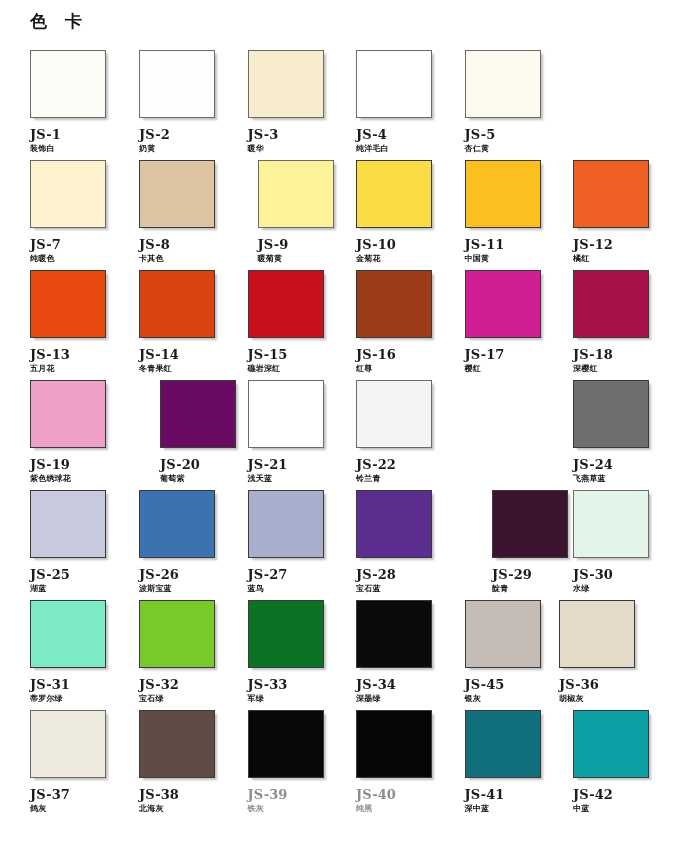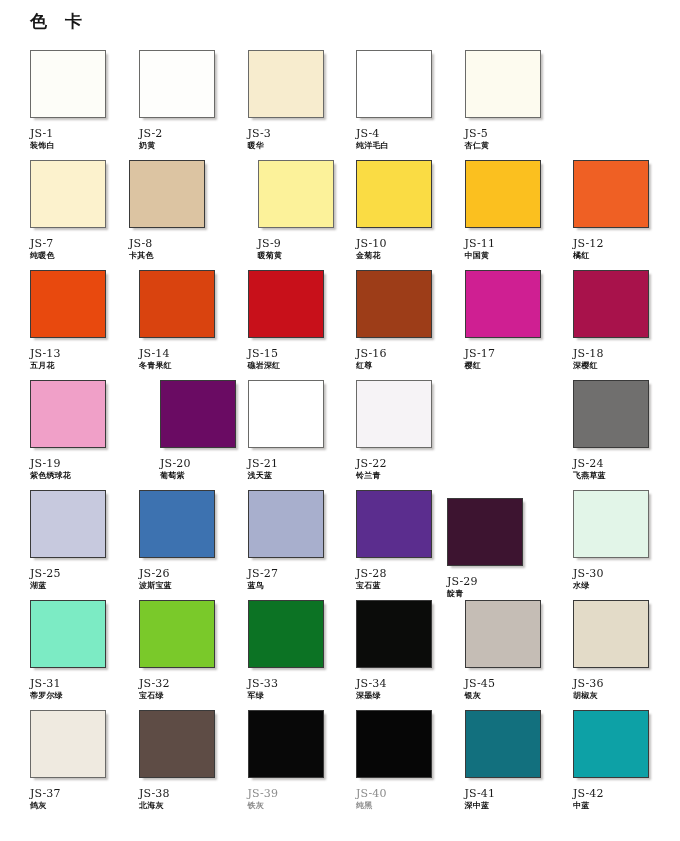--- a/index.html
+++ b/index.html
@@ -66,22 +66,22 @@
   }
   .swatch.light-edge {
     border-color: #6a6a68;
   }
   .labels {
     margin-top: 5px;
     line-height: 1.28;
     white-space: nowrap;
   }
   .code {
-    font-size: 11px;
-    font-weight: normal;
+    font-size: 13px;
+    font-weight: bold;
     color: #1b1b1b;
     letter-spacing: 0.1px;
     font-family: "DejaVu Serif", "Liberation Serif", serif;
   }
   .name {
     font-size: 8px;
     font-weight: bold;
     color: #141414;
     letter-spacing: 0.2px;
     font-family: "DejaVu Sans", "Liberation Sans", sans-serif;
@@ -148,21 +148,21 @@
       <div class="row" style="height: 110px;">
         <div class="cell" style="left: 30px;">
           <div class="swatch-wrap">
             <div class="swatch light-edge" style="background: rgb(252, 242, 205);"></div>
           </div>
           <div class="labels">
             <div class="code">JS-7</div>
             <div class="name">纯暖色</div>
           </div>
         </div>
-        <div class="cell" style="left: 129px;">
+        <div class="cell" style="left: 139px;">
           <div class="swatch-wrap">
             <div class="swatch" style="background: rgb(220, 196, 162);"></div>
           </div>
           <div class="labels">
             <div class="code">JS-8</div>
             <div class="name">卡其色</div>
           </div>
         </div>
         <div class="cell" style="left: 247.5px; padding-left: 10px;">
           <div class="swatch-wrap">
@@ -334,21 +334,21 @@
         </div>
         <div class="cell" style="left: 356px;">
           <div class="swatch-wrap">
             <div class="swatch" style="background: rgb(91, 45, 142);"></div>
           </div>
           <div class="labels">
             <div class="code">JS-28</div>
             <div class="name">宝石蓝</div>
           </div>
         </div>
-        <div class="cell" style="left: 447px; margin-top: 8px;">
+        <div class="cell" style="left: 492px;">
           <div class="swatch-wrap">
             <div class="swatch" style="background: rgb(61, 20, 48);"></div>
           </div>
           <div class="labels">
             <div class="code">JS-29</div>
             <div class="name">靛青</div>
           </div>
         </div>
         <div class="cell" style="left: 573px;">
           <div class="swatch-wrap">
@@ -399,21 +399,21 @@
         </div>
         <div class="cell" style="left: 464.5px;">
           <div class="swatch-wrap">
             <div class="swatch" style="background: rgb(197, 189, 181);"></div>
           </div>
           <div class="labels">
             <div class="code">JS-45</div>
             <div class="name">银灰</div>
           </div>
         </div>
-        <div class="cell" style="left: 573px;">
+        <div class="cell" style="left: 559px;">
           <div class="swatch-wrap">
             <div class="swatch" style="background: rgb(227, 219, 200);"></div>
           </div>
           <div class="labels">
             <div class="code">JS-36</div>
             <div class="name">胡椒灰</div>
           </div>
         </div>
       </div>
       <div class="row" style="height: 110px;">

